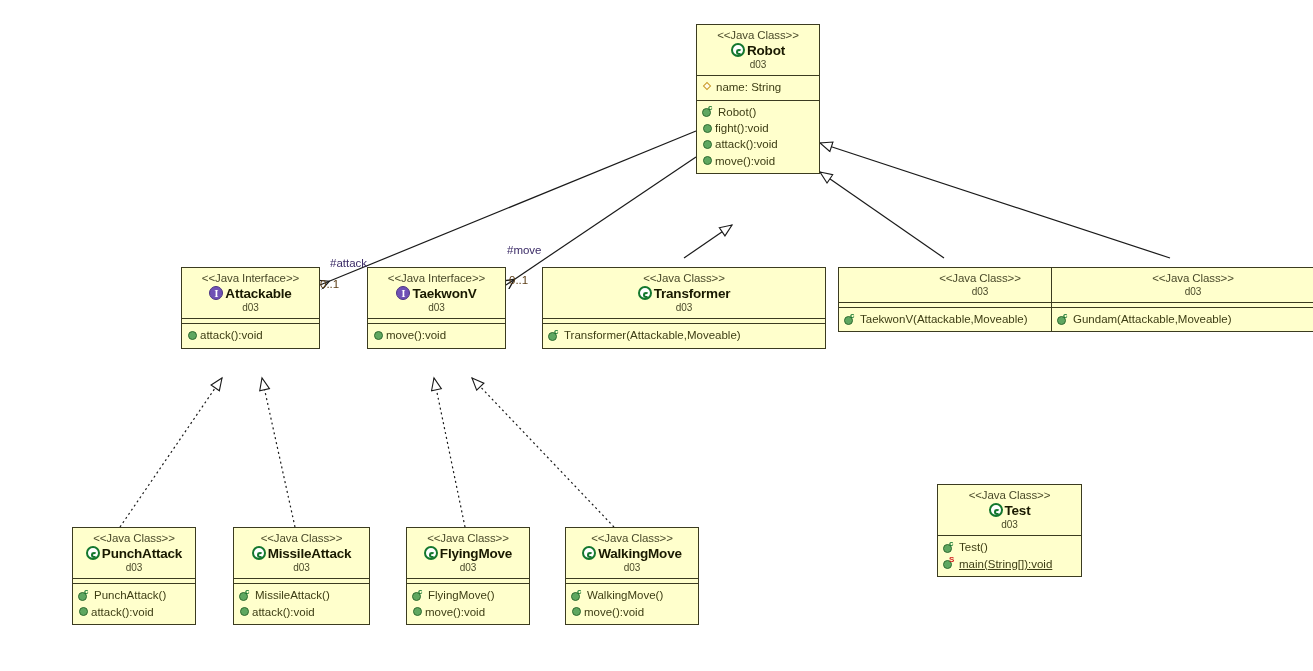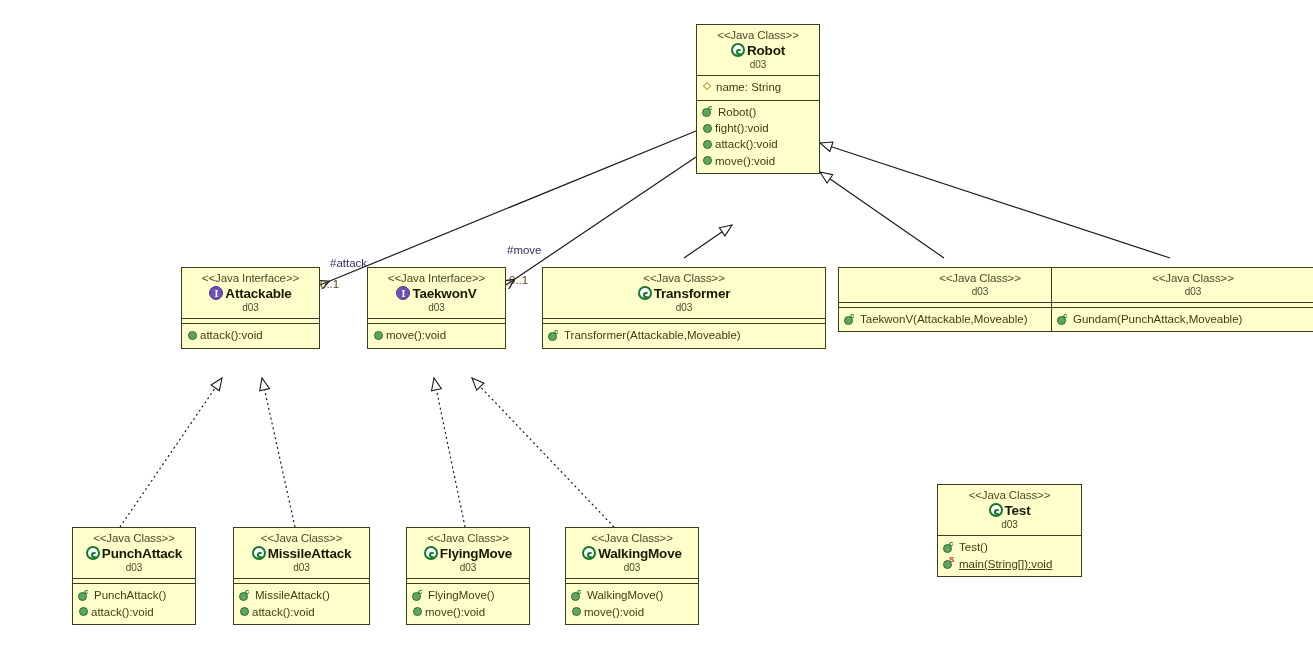--- a/index.html
+++ b/index.html
@@ -285,21 +285,21 @@
     </div>
     <div class="sep"></div>
     <div class="empty-compartment"></div>
     <div class="sep"></div>
     <div class="ops">
       <div class="member">
         <span class="ico ico-ctor">
             <span class="dot"></span>
             <span class="sup">c</span>
           </span>
-        <span class="mtxt">Gundam(PunchAttack,Moveable)</span>
+        <span class="mtxt">Gundam(Attackable,Moveable)</span>
       </div>
     </div>
   </div>
 
   <div class="node" id="n-punchattack" style="left:24px;top:527px;width:124px;">
     <div class="hdr">
       <div class="stereo">&lt;&lt;Java Class&gt;&gt;</div>
       <div class="titlerow">
         <span class="ico ico-class"></span>
         <span class="cname">PunchAttack</span>

